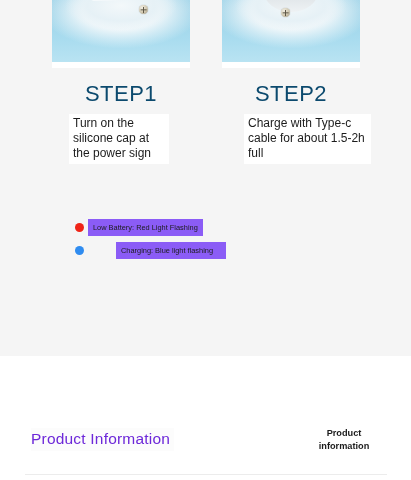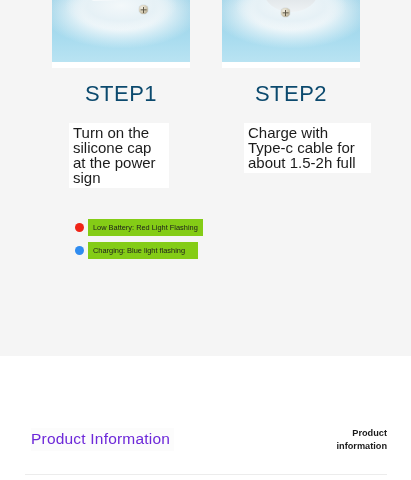--- a/index.html
+++ b/index.html
@@ -113,23 +113,23 @@
     color: #0c4a6e;
     letter-spacing: .5px;
     white-space: nowrap;
   }
   .step-title.left  { left: 52px; }
   .step-title.right { left: 222px; text-align: center; }
 
   
   .step-desc {
     position: absolute;
-    top: 123px;
-    background: #ffffff;
-    font-size: 15px;
+    top: 114px;
+    background: #ffffff;
+    font-size: 12px;
     line-height: 15px;
     color: #1c1c1c;
     padding: 2px 4px 3px 4px;
     box-sizing: border-box;
   }
   .step-desc.left  { left: 69px;  width: 100px; }
   .step-desc.right { left: 220px; width: 127px; margin-left: 24px; }
 
   
   .legend {
@@ -147,30 +147,30 @@
     left: 75px;
     top: 5px;
     width: 9px;
     height: 9px;
     border-radius: 50%;
   }
   .legend-text {
     position: absolute;
     left: 88px;
     top: 1px;
-    background: #84cc16;
+    background: #8b5cf6;
     font-size: 7.4px;
     line-height: 13px;
     color: #1c1c1c;
     padding: 2px 6px 2px 5px;
     white-space: nowrap;
     box-sizing: border-box;
   }
   .legend-row:nth-child(1) .legend-text { width: 115px; }
-  .legend-row:nth-child(2) .legend-text { width: 110px; }
+  .legend-row:nth-child(2) .legend-text { width: 110px; margin-left: 28px; }
   .legend-row:nth-child(3) .legend-text { width: 262px; }
 
   
   .info-section {
     position: absolute;
     left: 0;
     top: 356px;
     width: 411px;
     height: 124px;
     background: #ffffff;
@@ -184,21 +184,21 @@
     color: #6d28d9;
     letter-spacing: .2px;
     background: #fcfcfc;
     padding: 2px 4px 3px 0;
   }
   .info-title-cn {
     position: absolute;
     right: 24px;
     top: 427px;
     width: 86px;
-    text-align: right;
+    text-align: center;
     font-size: 9.2px;
     line-height: 13px;
     font-weight: 700;
     color: #1b1b1b;
   }
   .info-divider {
     position: absolute;
     left: 25px;
     top: 474px;
     width: 362px;

